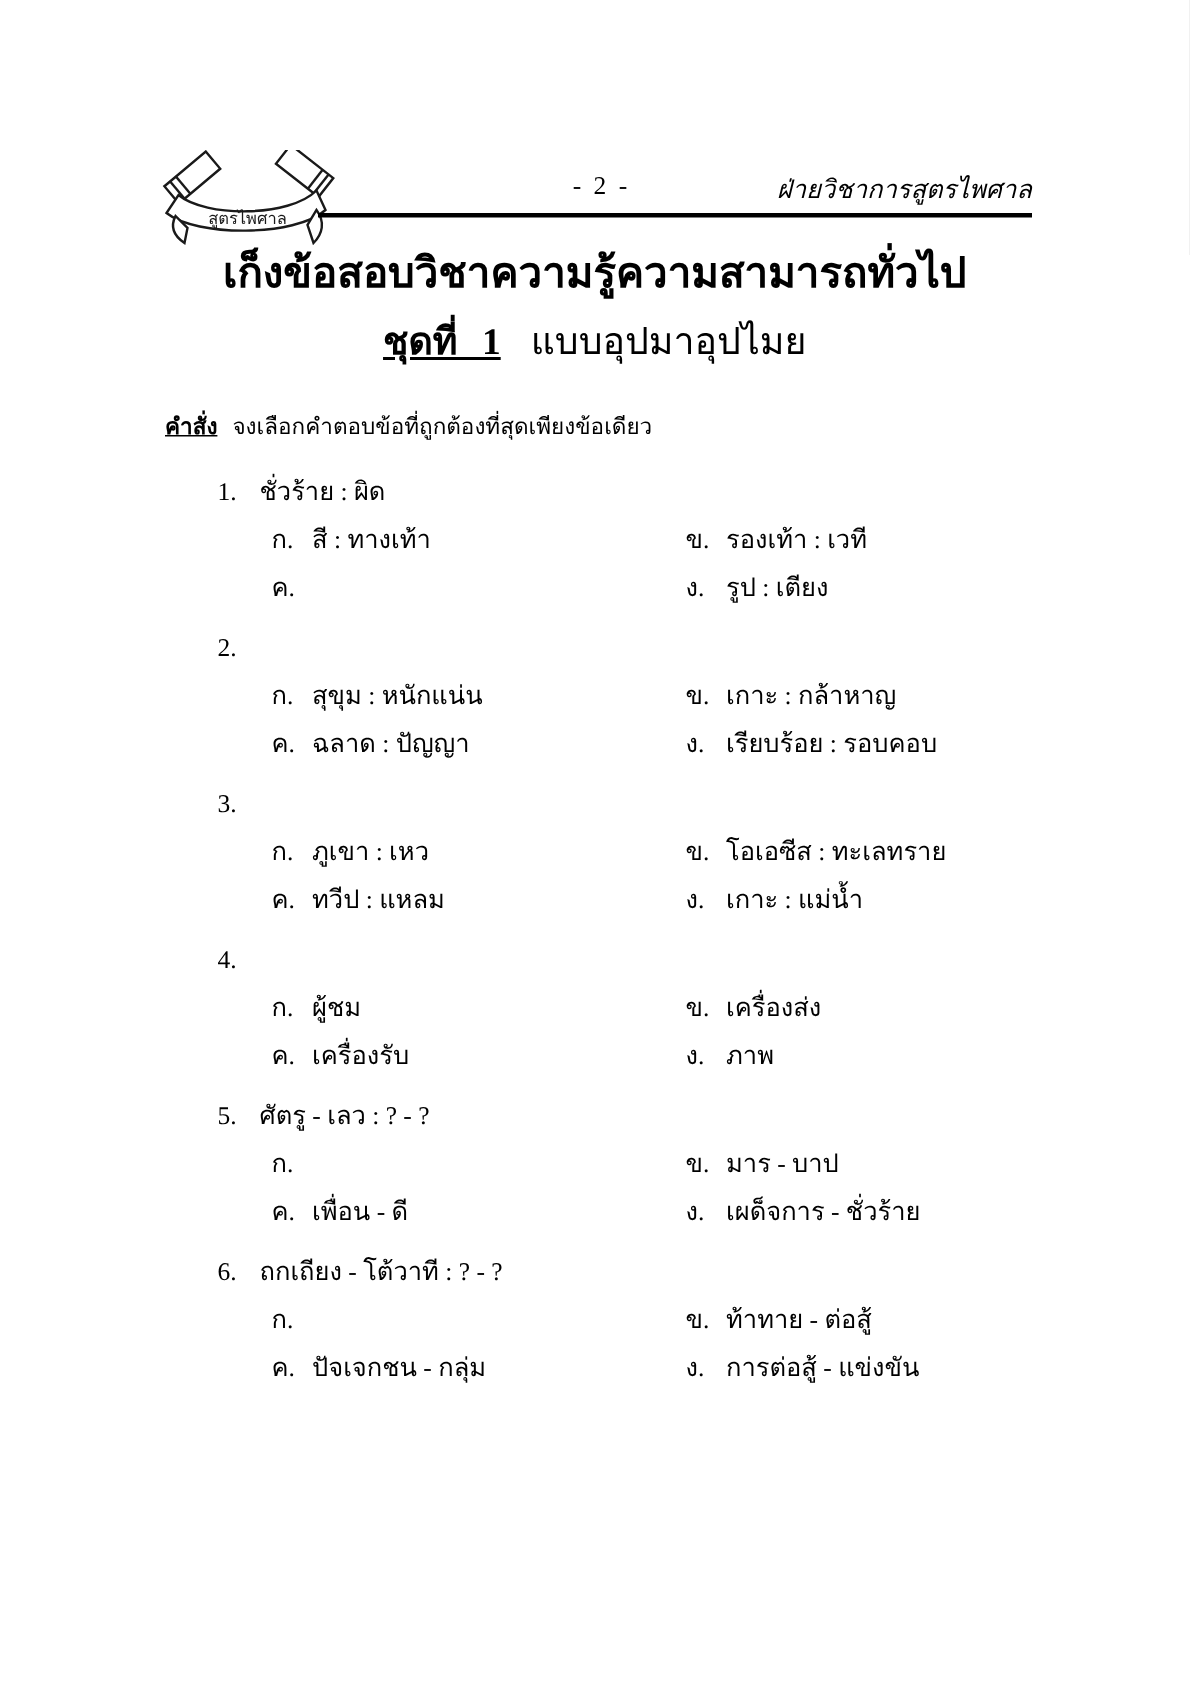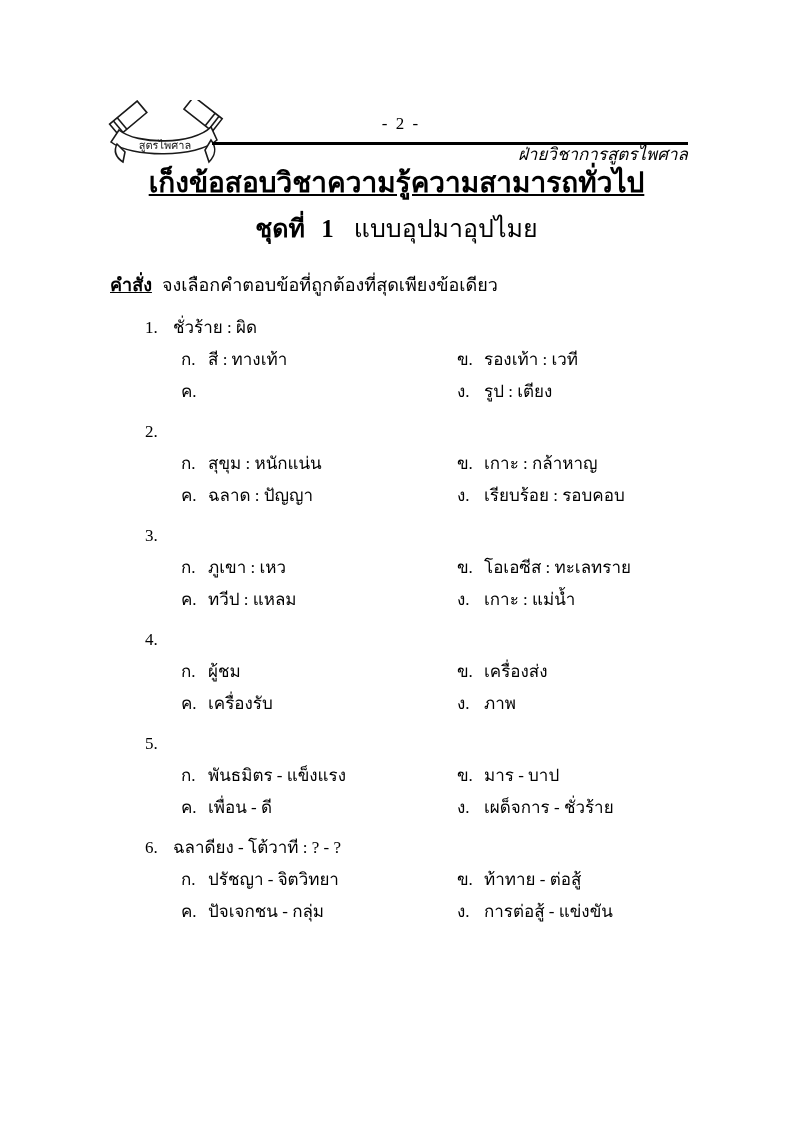--- a/index.html
+++ b/index.html
@@ -11,45 +11,45 @@
   }
 
   
   .logo { position:absolute; left:103px; top:100px; width:124px; height:72px;text-decoration:underline; }
   .page-number {
     position:absolute; top:114px; left:296px; width:210px;
     text-align:center; font-size:17px; letter-spacing:2px;
   }
   .dept {
     position:absolute; top:112px; right:105px;
-    font-size:17px; font-style:italic;margin-top:28px;
+    font-size:17px; font-style:italic;
   }
   .header-rule {
     position:absolute; top:142px; left:212px; width:476px; height:3px;
     background:#000;
   }
 
   
   .title {
     position:absolute; top:162px; left:0; width:100%;
-    text-align:center; font-size:28px; font-weight:bold; line-height:42px;text-decoration:underline;
+    text-align:center; font-size:28px; font-weight:bold; line-height:42px;
   }
   .subtitle {
     position:absolute; top:208px; left:0; width:100%;
     text-align:center; font-size:25px; line-height:42px;
   }
   .set-label {
-    font-weight:bold; 
+    font-weight:bold; text-decoration:underline;
     word-spacing:10px; margin-right:20px;margin-top:32px;
   }
 
   
   .instructions {
     position:absolute; top:272px; left:110px; right:105px;
-    font-size:18px; line-height:26px;
+    font-size:15px; line-height:26px;
   }
   .inst-label { font-weight:bold; text-decoration:underline; margin-right:10px; }
 
   
   .questions {
     position:absolute; top:312px; left:145px; width:560px;
     font-size:17px;
   }
   .question { margin-bottom:8px; }
   .q-head { display:flex; line-height:32px; }
@@ -193,50 +193,49 @@
       <div class="choice">
         <span class="c-label">ง.</span>
         <span class="c-text">ภาพ</span>
       </div>
     </div>
   </div>
 
   <div class="question">
     <div class="q-head">
       <span class="q-num">5.</span>
-    </div>
-    <div class="choices">
-      <div class="choice">
-        <span class="c-label">ก.</span>
-        <span class="c-text">พันธมิตร - แข็งแรง</span>
+      <span class="q-text">ศัตรู - เลว : ? - ?</span>
+    </div>
+    <div class="choices">
+      <div class="choice">
+        <span class="c-label">ก.</span>
       </div>
       <div class="choice">
         <span class="c-label">ข.</span>
         <span class="c-text">มาร - บาป</span>
       </div>
       <div class="choice">
         <span class="c-label">ค.</span>
         <span class="c-text">เพื่อน - ดี</span>
       </div>
       <div class="choice">
         <span class="c-label">ง.</span>
         <span class="c-text">เผด็จการ - ชั่วร้าย</span>
       </div>
     </div>
   </div>
 
   <div class="question">
     <div class="q-head">
       <span class="q-num">6.</span>
-      <span class="q-text">ฉลาดียง - โต้วาที : ? - ?</span>
-    </div>
-    <div class="choices">
-      <div class="choice">
-        <span class="c-label">ก.</span>
-        <span class="c-text">ปรัชญา - จิตวิทยา</span>
+      <span class="q-text">ถกเถียง - โต้วาที : ? - ?</span>
+    </div>
+    <div class="choices">
+      <div class="choice">
+        <span class="c-label">ก.</span>
       </div>
       <div class="choice">
         <span class="c-label">ข.</span>
         <span class="c-text">ท้าทาย - ต่อสู้</span>
       </div>
       <div class="choice">
         <span class="c-label">ค.</span>
         <span class="c-text">ปัจเจกชน - กลุ่ม</span>
       </div>
       <div class="choice">

